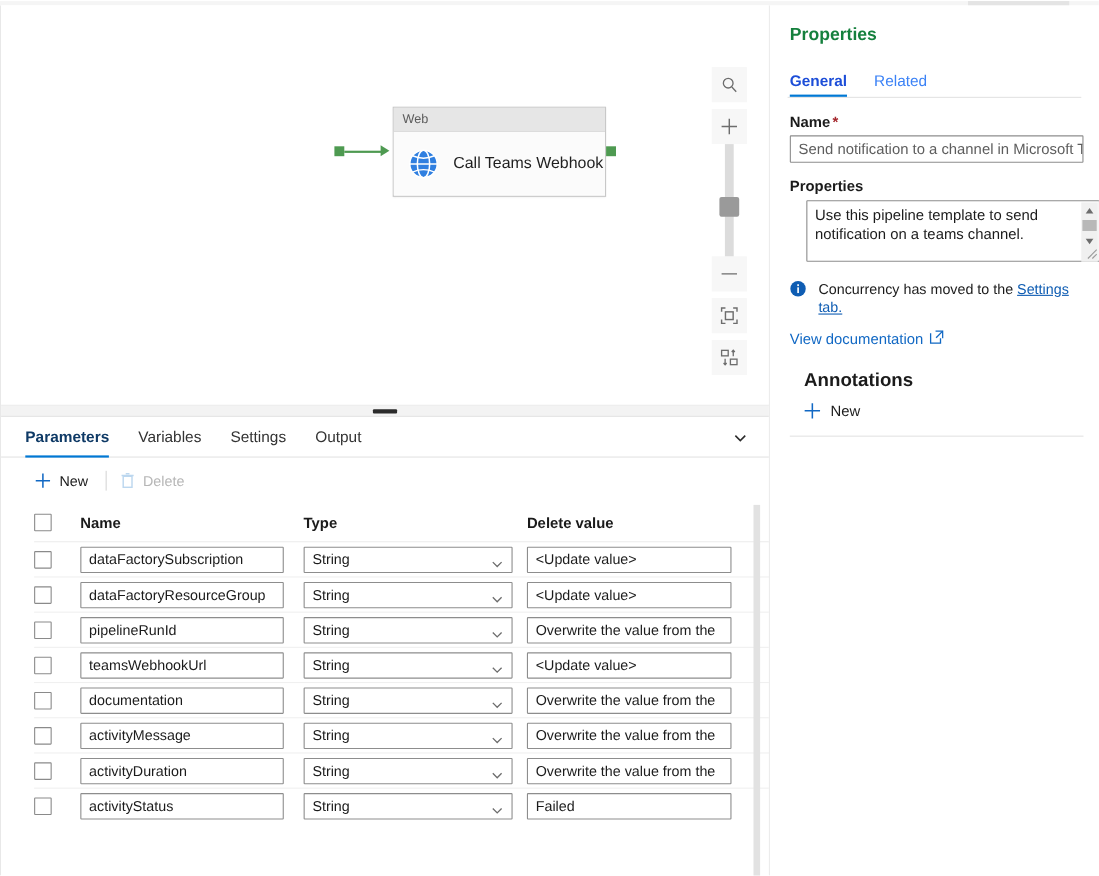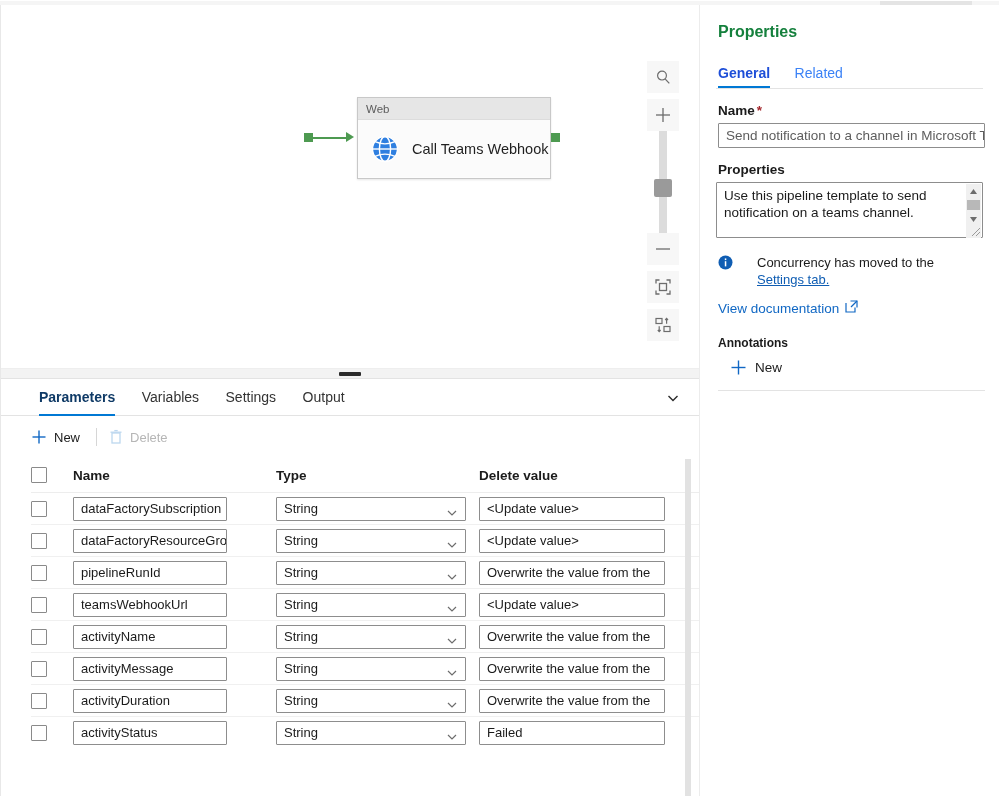--- a/index.html
+++ b/index.html
@@ -170,21 +170,21 @@
   
   .bottom {
     position: absolute; left: 0; top: 374px;
     width: 698px; height: 417px;
     background: #ffffff;
   }
   .tabs-row {
     position: relative;
     height: 37px;
     border-bottom: 1px solid #e3e3e3;
-    padding-left: 38px;
+    padding-left: 22px;
   }
   .tab {
     display: inline-block;
     font-size: 14px;
     color: #333333;
     line-height: 36px;
     margin-right: 22px;
     padding-bottom: 0;
     position: relative;
     cursor: pointer;
@@ -253,21 +253,21 @@
     height: 24px;
     border: 1px solid #8d8d8d;
     background: #ffffff;
     font-size: 13px;
     color: #1b1b1b;
     padding: 0 7px;
     line-height: 22px;
     white-space: nowrap;
     overflow: hidden;
     border-radius: 1px;
-    width: 154px;
+    width: 185px;
   }
   .sel {
     height: 24px;
     border: 1px solid #8d8d8d;
     background: #ffffff;
     font-size: 13px;
     color: #1b1b1b;
     padding: 0 7px;
     line-height: 22px;
     position: relative;
@@ -334,21 +334,21 @@
     padding: 0 7px; line-height: 23px;
     white-space: nowrap; overflow: hidden;
     margin-left: 2px;
     border-radius: 1px;
   }
   .textarea-wrap {
     position: relative;
     width: 267px; height: 56px;
     border: 1px solid #8d8d8d;
     background: #ffffff;
-    margin-left: 0;
+    margin-left: 17px;
     border-radius: 1px;
   }
   .textarea-text {
     position: absolute; left: 7px; top: 4px;
     width: 225px;
     font-size: 13.5px; color: #1b1b1b; line-height: 17px;
   }
   .ta-sb {
     position: absolute; right: 1px; top: 1px;
     width: 15px; height: 54px; background: #f0f0f0;
@@ -362,31 +362,31 @@
     position: absolute; right: 1px; bottom: 1px;
     width: 13px; height: 13px;
     cursor: nwse-resize;
   }
   .info-row {
     display: flex; align-items: flex-start;
     margin-top: 16px; margin-left: 2px;
     font-size: 13px; color: #1b1b1b;
   }
   .info-ico { flex: 0 0 16px; margin-top: 1px; }
-  .info-txt { margin-left: 23px; line-height: 17px; }
+  .info-txt { margin-left: 10px; line-height: 17px; }
   .lnk { color: #0f5db3; text-decoration: underline; cursor: pointer; }
   .doc-link {
     margin-top: 12px; margin-left: 2px;
     font-size: 13.5px; color: #1168c4;
     display: flex; align-items: center; cursor: pointer;
   }
   .doc-link .ext { margin-left: 6px; }
   .ann-title {
-    font-size: 12px; font-weight: 600; color: #1b1b1b;
-    margin-top: 20px; margin-left: 2px;
+    font-size: 17px; font-weight: 600; color: #1b1b1b;
+    margin-top: 20px; margin-left: 15px;
   }
   .ann-new {
     display: flex; align-items: center;
     margin-top: 9px; margin-left: 14px;
     font-size: 13.5px; color: #1b1b1b; cursor: pointer;
   }
   .ann-new .lbl { margin-left: 8px; }
   .ann-divider {
     margin-top: 14px; margin-left: 2px;
     width: 267px; height: 1px; background: #e3e3e3;
@@ -585,21 +585,21 @@
               </div>
               <div class="col-def">
                 <div class="inp inp-def">&lt;Update value&gt;</div>
               </div>
             </div>
             <div class="tbl-row">
               <div class="col-chk">
                 <div class="chk"></div>
               </div>
               <div class="col-name">
-                <div class="inp">activityName</div>
+                <div class="inp">documentation</div>
               </div>
               <div class="col-type">
                 <div class="sel"><span>String</span><span class="chev"><svg width="12" height="12" viewBox="0 0 12 12">
                       <path d="M2 4 L6 8 L10 4" fill="none" stroke="#6d6d6d" stroke-width="1.2"></path>
                     </svg></span></div>
               </div>
               <div class="col-def">
                 <div class="inp inp-def">Overwrite the value from the</div>
               </div>
             </div>

